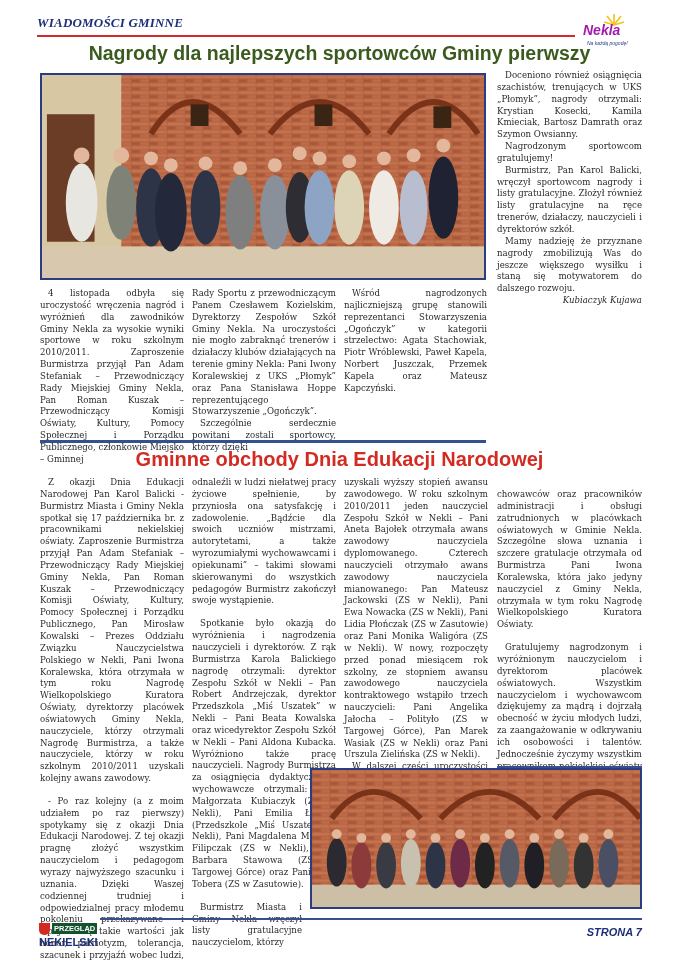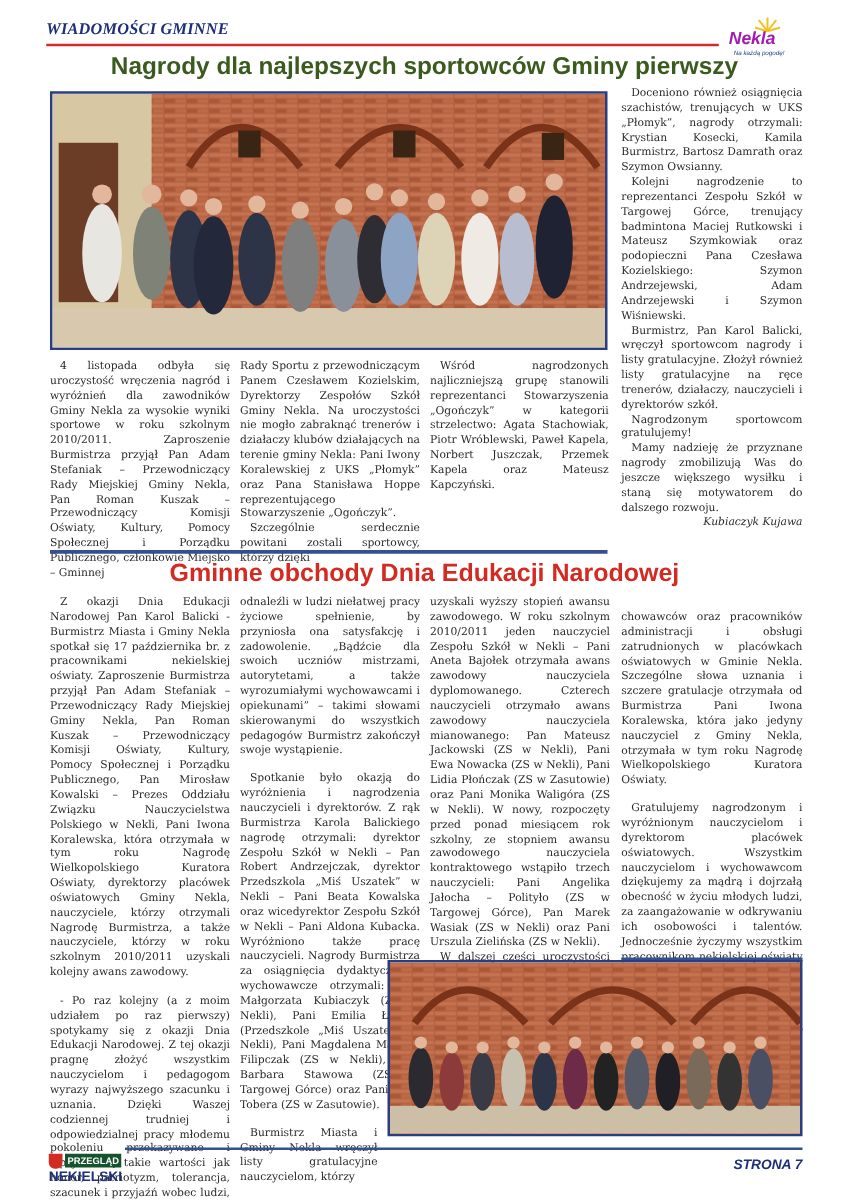--- a/index.html
+++ b/index.html
@@ -106,24 +106,23 @@
   <p>4 listopada odbyła się uroczystość wręczenia nagród i wyróżnień dla zawodników Gminy Nekla za wysokie wyniki sportowe w roku szkolnym 2010/2011. Zaproszenie Burmistrza przyjął Pan Adam Stefaniak – Przewodniczący Rady Miejskiej Gminy Nekla, Pan Roman Kuszak – Przewodniczący Komisji Oświaty, Kultury, Pomocy Społecznej i Porządku Publicznego, członkowie Miejsko – Gminnej</p>
 </div>
 <div class="abs col" style="left:192px;top:288px;width:144px;">
   <p style="text-indent:0">Rady Sportu z przewodniczącym Panem Czesławem Kozielskim, Dyrektorzy Zespołów Szkół Gminy Nekla. Na uroczystości nie mogło zabraknąć trenerów i działaczy klubów działających na terenie gminy Nekla: Pani Iwony Koralewskiej z UKS „Płomyk” oraz Pana Stanisława Hoppe reprezentującego Stowarzyszenie „Ogończyk”.</p>
   <p>Szczególnie serdecznie powitani zostali sportowcy, którzy dzięki</p>
 </div>
 <div class="abs col" style="left:344px;top:288px;width:143px;">
   <p>Wśród nagrodzonych najliczniejszą grupę stanowili reprezentanci Stowarzyszenia „Ogończyk” w kategorii strzelectwo: Agata Stachowiak, Piotr Wróblewski, Paweł Kapela, Norbert Juszczak, Przemek Kapela oraz Mateusz Kapczyński.</p>
 </div>
 <div class="abs col" style="left:497px;top:70px;width:145px;">
-  <p>Doceniono również osiągnięcia szachistów, trenujących w UKS „Płomyk”, nagrody otrzymali: Krystian Kosecki, Kamila Burmistrz, Bartosz Damrath oraz Szymon Owsianny.</p>
-  <p>Kolejni nagrodzenie to reprezentanci Zespołu Szkół w Targowej Górce, trenujący badmintona Maciej Rutkowski i Mateusz Szymkowiak oraz podopieczni Pana Czesława Kozielskiego: Szymon Andrzejewski, Adam Andrzejewski i Szymon Wiśniewski.</p>
+  <p>Doceniono również osiągnięcia szachistów, trenujących w UKS „Płomyk”, nagrody otrzymali: Krystian Kosecki, Kamila Kmieciak, Bartosz Damrath oraz Szymon Owsianny.</p>
+  <p>Nagrodzonym sportowcom gratulujemy!</p>
   <p>Burmistrz, Pan Karol Balicki, wręczył sportowcom nagrody i listy gratulacyjne. Złożył również listy gratulacyjne na ręce trenerów, działaczy, nauczycieli i dyrektorów szkół.</p>
-  <p>Nagrodzonym sportowcom gratulujemy!</p>
   <p>Mamy nadzieję że przyznane nagrody zmobilizują Was do jeszcze większego wysiłku i staną się motywatorem do dalszego rozwoju.</p>
   <p class="sig">Kubiaczyk Kujawa</p>
 </div>
 <div class="abs blue-rule" style="left:40px;top:440px;width:446px;"></div>
 
 <div class="abs title2">Gminne obchody Dnia Edukacji Narodowej</div>
 
 <div class="abs col" style="left:40px;top:477px;width:144px;">
   <p>Z okazji Dnia Edukacji Narodowej Pan Karol Balicki - Burmistrz Miasta i Gminy Nekla spotkał się 17 października br. z pracownikami nekielskiej oświaty. Zaproszenie Burmistrza przyjął Pan Adam Stefaniak – Przewodniczący Rady Miejskiej Gminy Nekla, Pan Roman Kuszak – Przewodniczący Komisji Oświaty, Kultury, Pomocy Społecznej i Porządku Publicznego, Pan Mirosław Kowalski – Prezes Oddziału Związku Nauczycielstwa Polskiego w Nekli, Pani Iwona Koralewska, która otrzymała w tym roku Nagrodę Wielkopolskiego Kuratora Oświaty, dyrektorzy placówek oświatowych Gminy Nekla, nauczyciele, którzy otrzymali Nagrodę Burmistrza, a także nauczyciele, którzy w roku szkolnym 2010/2011 uzyskali kolejny awans zawodowy.</p>
   <p class="gap">- Po raz kolejny (a z moim udziałem po raz pierwszy) spotykamy się z okazji Dnia Edukacji Narodowej. Z tej okazji pragnę złożyć wszystkim nauczycielom i pedagogom wyrazy najwyższego szacunku i uznania. Dzięki Waszej codziennej trudniej i odpowiedzialnej pracy młodemu pokoleniu przekazywane i wpajane są takie wartości jak honor, patriotyzm, tolerancja, szacunek i przyjaźń wobec ludzi, miłość do przyrody” - powiedział Karol Balicki. Burmistrz życzył nauczycielom i dyrektorom, aby</p>

